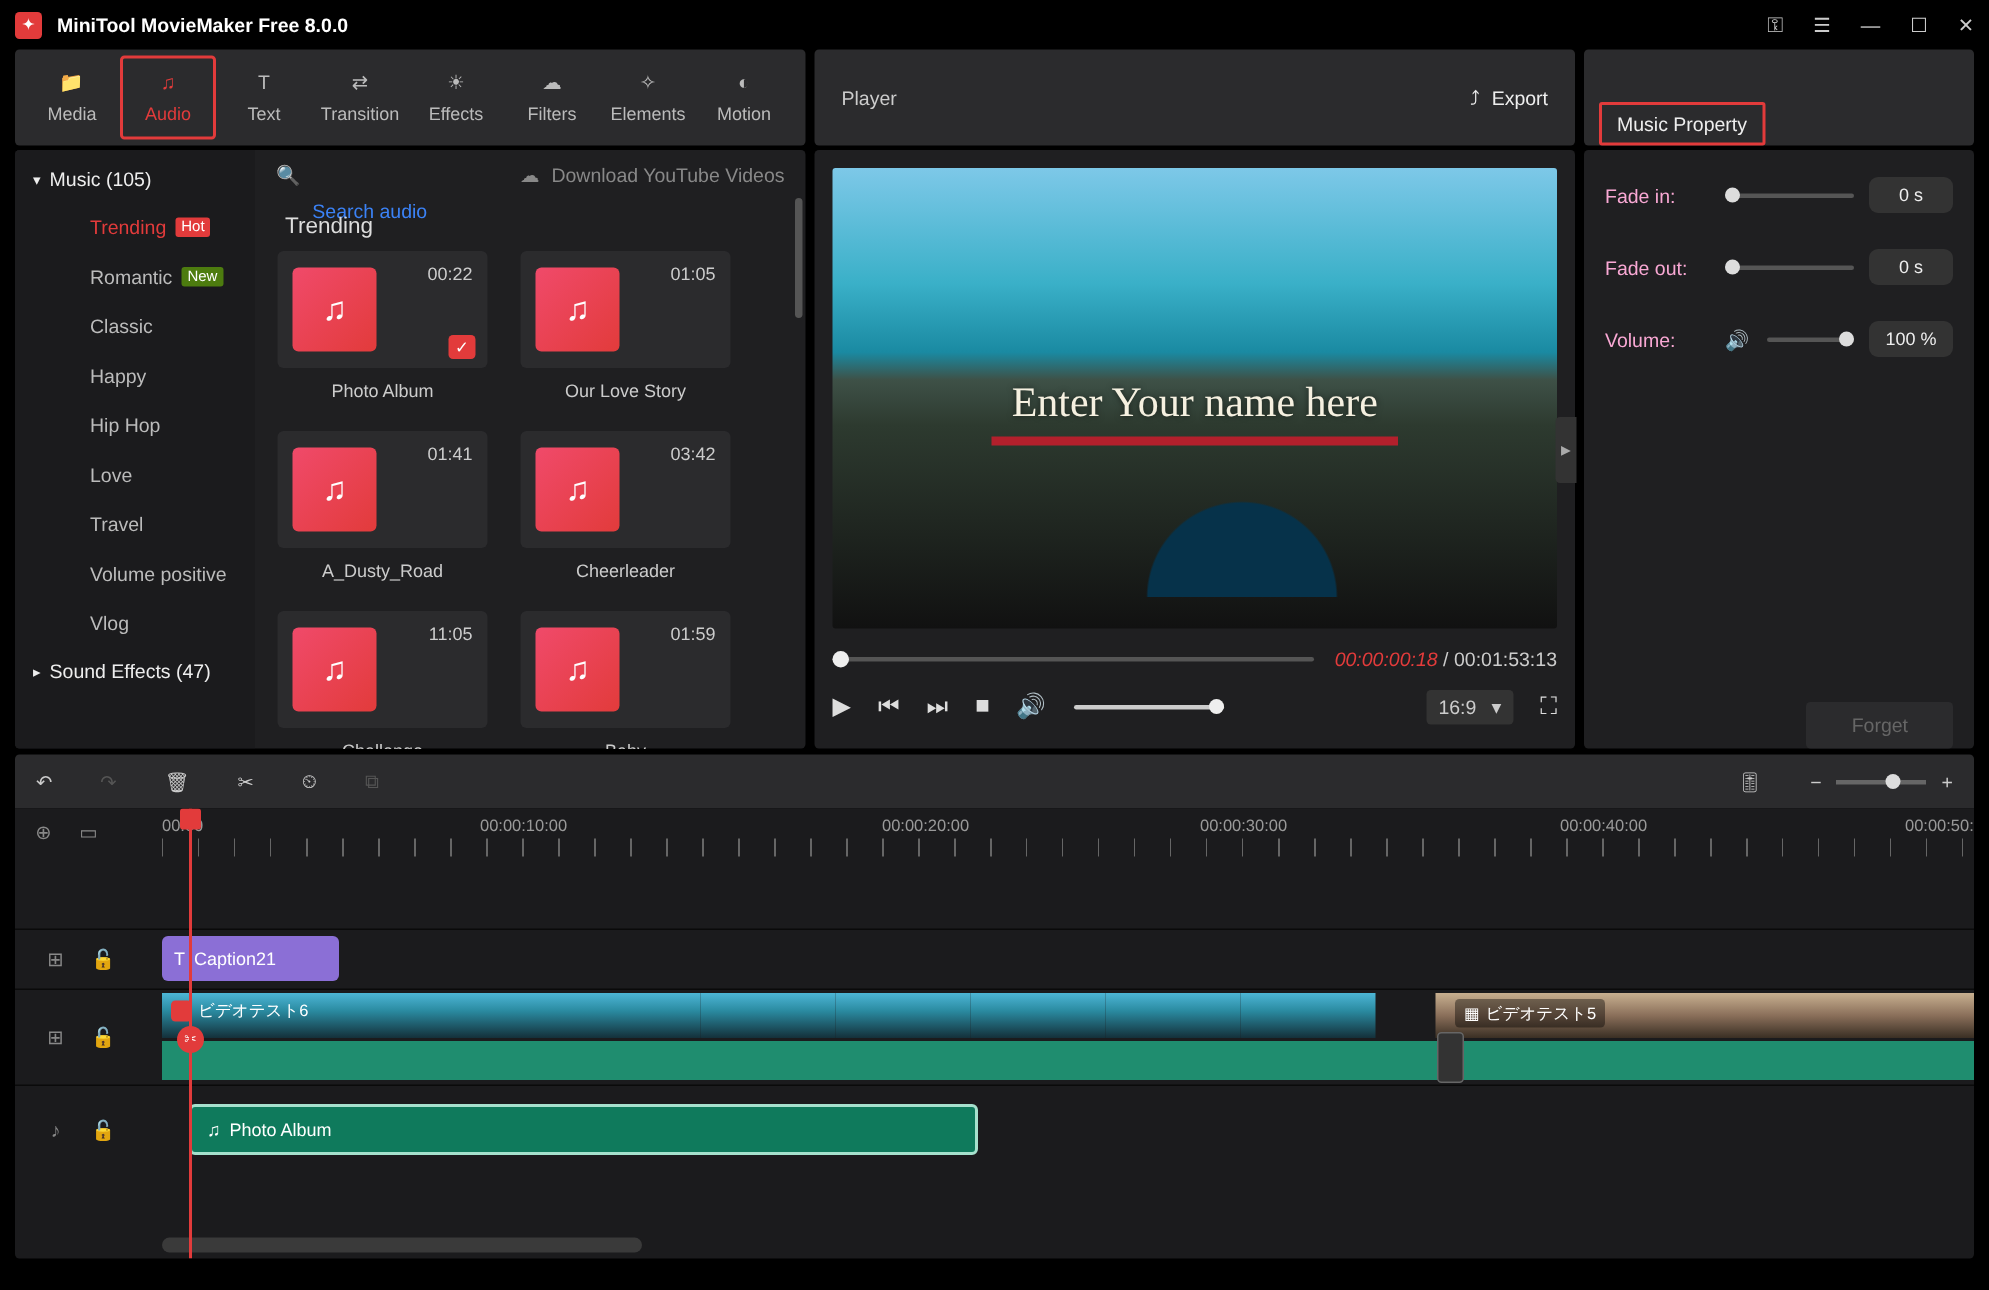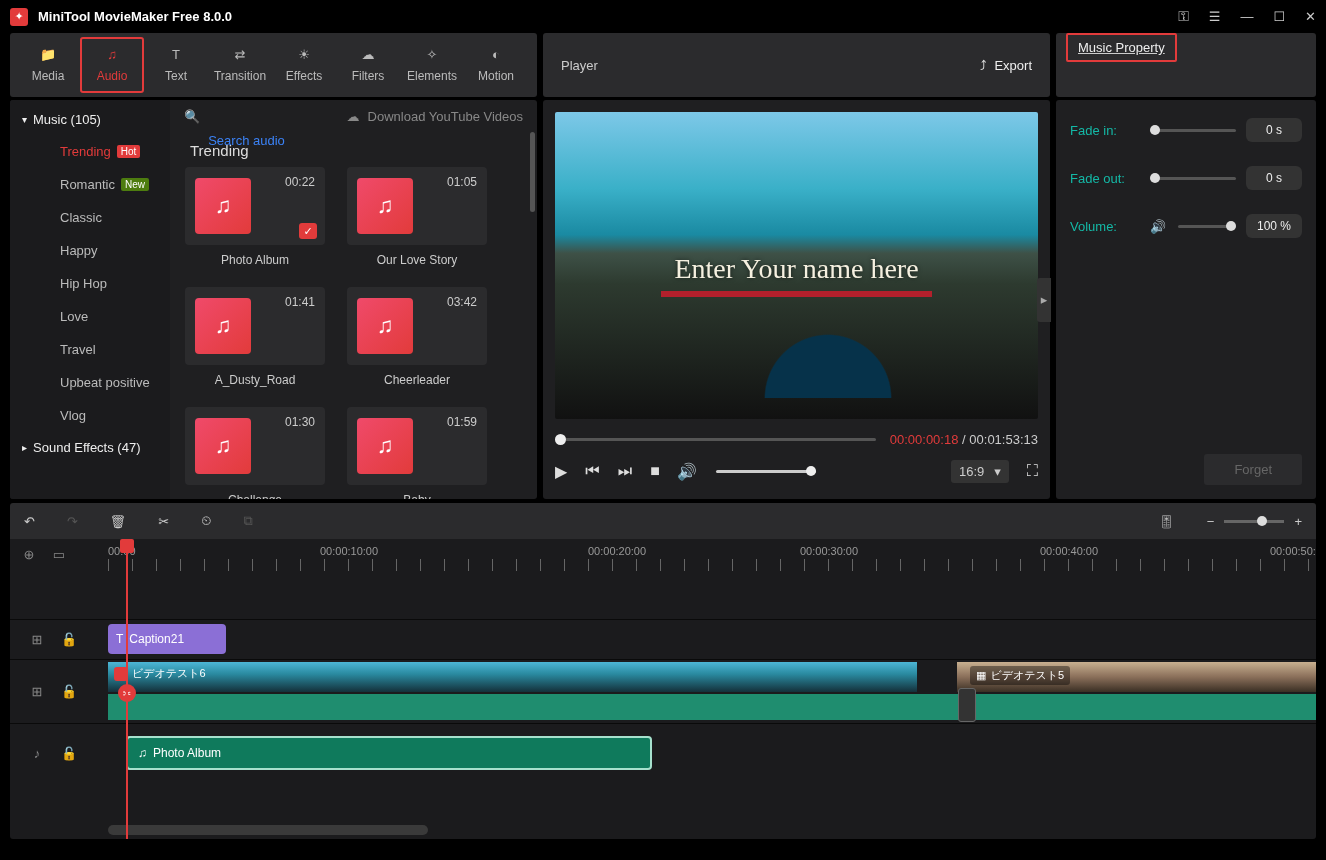--- a/index.html
+++ b/index.html
@@ -11,21 +11,21 @@
   .title-btns span { color:#ccc; cursor:pointer; }
   .key-icon { color:#f1c40f; font-size:14px;}
   .toolbar-row { display:flex; height:64px; margin:0 10px 3px 10px; gap:6px;}
   .tool-tabs { width:527px; background:#2b2b2d; border-radius:3px; display:flex; align-items:center; padding:0 6px;}
   .tool-tab { display:flex; flex-direction:column; align-items:center; justify-content:center; width:64px; height:56px; color:#bbb; cursor:pointer; border-radius:3px;}
   .tool-tab.highlight { border:2px solid #e23b3b; color:#e23b3b;}
   .tool-tab svg, .tool-tab .ticon { height:18px; margin-bottom:4px;}
   .tool-lbl { font-size:12px;}
   .player-bar { flex:1; background:#2b2b2d; border-radius:3px; display:flex; align-items:center; padding:0 18px; justify-content:space-between;}
   .export-btn { display:flex; align-items:center; gap:8px; color:#eee; cursor:pointer;}
-  .prop-bar { width:260px; background:#2b2b2d; border-radius:3px; display:flex; align-items:flex-start; padding:0 10px;text-decoration:underline;}
+  .prop-bar { width:260px; background:#2b2b2d; border-radius:3px; display:flex; align-items:flex-end; padding:0 10px;}
   .prop-btn { border:2px solid #e23b3b; padding:5px 10px; color:#eee; cursor:pointer; border-radius:2px;}
   .mid-row { display:flex; height:399px; margin:0 10px 3px 10px; gap:6px;}
   .media-panel { width:527px; background:#1f1f21; border-radius:3px; display:flex; position:relative; overflow:hidden;}
   .sidebar { width:160px; background:#1b1b1d; display:flex; flex-direction:column; padding-top:4px;}
   .side-head { display:flex; align-items:center; padding:8px 12px; color:#eee;}
   .side-head .arr { margin-right:6px; font-size:10px;}
   .side-item { padding:9px 0 9px 50px; color:#bbb; cursor:pointer; display:flex; align-items:center; gap:6px;}
   .side-item.active { color:#e23b3b;}
   .badge-hot { background:#e23b3b; color:#fff; font-size:10px; padding:1px 4px; border-radius:2px;}
   .badge-new { background:#4d7c0f; color:#fff; font-size:10px; padding:1px 4px; border-radius:2px;}
@@ -47,36 +47,36 @@
       linear-gradient(180deg,#7dc8e8 0%, #3ab0c8 25%, #1a8aa2 40%, #3e5147 46%, #2d3a2f 56%, #111 100%);
   }
   .arch { position:absolute; left:42%; top:54%; width:140px; height:120px; border-radius:80px 80px 0 0; background:radial-gradient(circle at 50% 100%, #06324a 0%, #06324a 45%, transparent 46%);}
   .name-overlay { position:absolute; top:46%; left:0; right:0; text-align:center; font-family:"Times New Roman",serif; color:#f5f0e0; font-size:28px; text-shadow:0 0 4px rgba(0,0,0,.6);}
   .name-under { height:6px; background:#b3202c; width:56%; margin:6px auto 0;}
   .collapse-tab { position:absolute; right:-1px; top:50%; transform:translateY(-50%); width:14px; height:44px; background:#333; display:flex; align-items:center; justify-content:center; color:#aaa; cursor:pointer; border-radius:3px 0 0 3px;}
   .scrub-row { height:20px; display:flex; align-items:center; margin-top:10px;}
   .scrub-track { flex:1; height:3px; background:#555; position:relative; border-radius:2px;}
   .scrub-knob { position:absolute; left:0; top:-4px; width:11px; height:11px; background:#eee; border-radius:50%;}
   .time-txt { margin-left:14px;}
-  .tcur { color:#e23b3b;}
+  .tcur { color:#e23b3b;font-style:italic;}
   .controls-row { height:32px; display:flex; align-items:center; gap:18px; margin-top:6px;}
   .ctrl-ic { color:#ddd; cursor:pointer; font-size:16px; display:flex; align-items:center;}
   .vol-bar { width:100px; height:3px; background:#ccc; border-radius:2px; position:relative;}
   .vol-knob { position:absolute; right:0; top:-4px; width:10px; height:10px; background:#eee; border-radius:50%;}
   .spacer-flex { flex:1;}
   .ratio-sel { background:#333; color:#ccc; padding:4px 8px; border-radius:3px; display:flex; align-items:center; gap:10px;}
   .prop-panel { width:260px; background:#1f1f21; border-radius:3px; padding:18px 14px; display:flex; flex-direction:column; gap:24px; position:relative;}
   .prop-row { display:flex; align-items:center; gap:10px;}
-  .prop-row .plabel { width:70px; color:#14b8a6;}
+  .prop-row .plabel { width:70px; color:#f9a8d4;}
   .mini-slider { flex:1; height:3px; background:#555; position:relative; border-radius:2px;}
   .mini-knob { position:absolute; left:0; top:-4px; width:10px; height:10px; background:#ddd; border-radius:50%;}
   .mini-knob.full { left:auto; right:0;}
   .val-box { width:56px; background:#333; color:#eee; text-align:center; padding:5px 0; border-radius:6px; font-size:12px;}
   .vol-ic { color:#ccc; margin-right:2px;}
-  .forget-btn { position:absolute; bottom:14px; right:14px; background:#2b2b2d; color:#666; padding:8px 30px; border-radius:3px;}
+  .forget-btn { position:absolute; bottom:0; right:14px; background:#2b2b2d; color:#666; padding:8px 30px; border-radius:3px;}
   .edit-bar { height:36px; background:#2b2b2d; margin:4px 10px 0; border-radius:3px 3px 0 0; display:flex; align-items:center; padding:0 14px; gap:32px;}
   .edit-bar .eic { color:#ccc; cursor:pointer;}
   .edit-bar .eic.dis { color:#555;}
   .timeline { height:300px; background:#1b1b1d; margin:0 10px 10px; border-radius:0 0 3px 3px; position:relative; overflow:hidden;}
   .ruler { height:36px; display:flex; align-items:flex-end; position:relative; padding-left:98px;}
   .ruler-lbl { position:absolute; top:6px; color:#999; font-size:11px;}
   .tick-row { position:absolute; left:98px; right:0; bottom:4px; height:12px;
     background-image:repeating-linear-gradient(90deg,#666 0 1px,transparent 1px 24px);}
   .track-head-btn { width:18px; height:18px; color:#888; display:flex; align-items:center; justify-content:center; cursor:pointer;}
   .dup-row { position:absolute; left:10px; top:6px; display:flex; gap:12px;}
@@ -194,21 +194,21 @@
       <div class="side-item">
           <span>Hip Hop</span>
         </div>
       <div class="side-item">
           <span>Love</span>
         </div>
       <div class="side-item">
           <span>Travel</span>
         </div>
       <div class="side-item">
-          <span>Upbeat positive</span>
+          <span>Volume positive</span>
         </div>
       <div class="side-item">
           <span>Vlog</span>
         </div>
       <div class="side-head" style="padding-left:12px;">
         <span class="arr">▸</span>
         <span>Sound Effects (47)</span>
       </div>
     </div>
 
@@ -258,21 +258,21 @@
               </div>
               <div class="dur">03:42</div>
             </div>
             <div class="thumb-name">Cheerleader</div>
           </div>
           <div class="thumb-card">
             <div class="thumb-top">
               <div class="thumb-square">
                 <span style="color:#fff;font-size:22px;">♫</span>
               </div>
-              <div class="dur">01:30</div>
+              <div class="dur">11:05</div>
             </div>
             <div class="thumb-name">Challenge</div>
           </div>
           <div class="thumb-card">
             <div class="thumb-top">
               <div class="thumb-square">
                 <span style="color:#fff;font-size:22px;">♫</span>
               </div>
               <div class="dur">01:59</div>
             </div>

